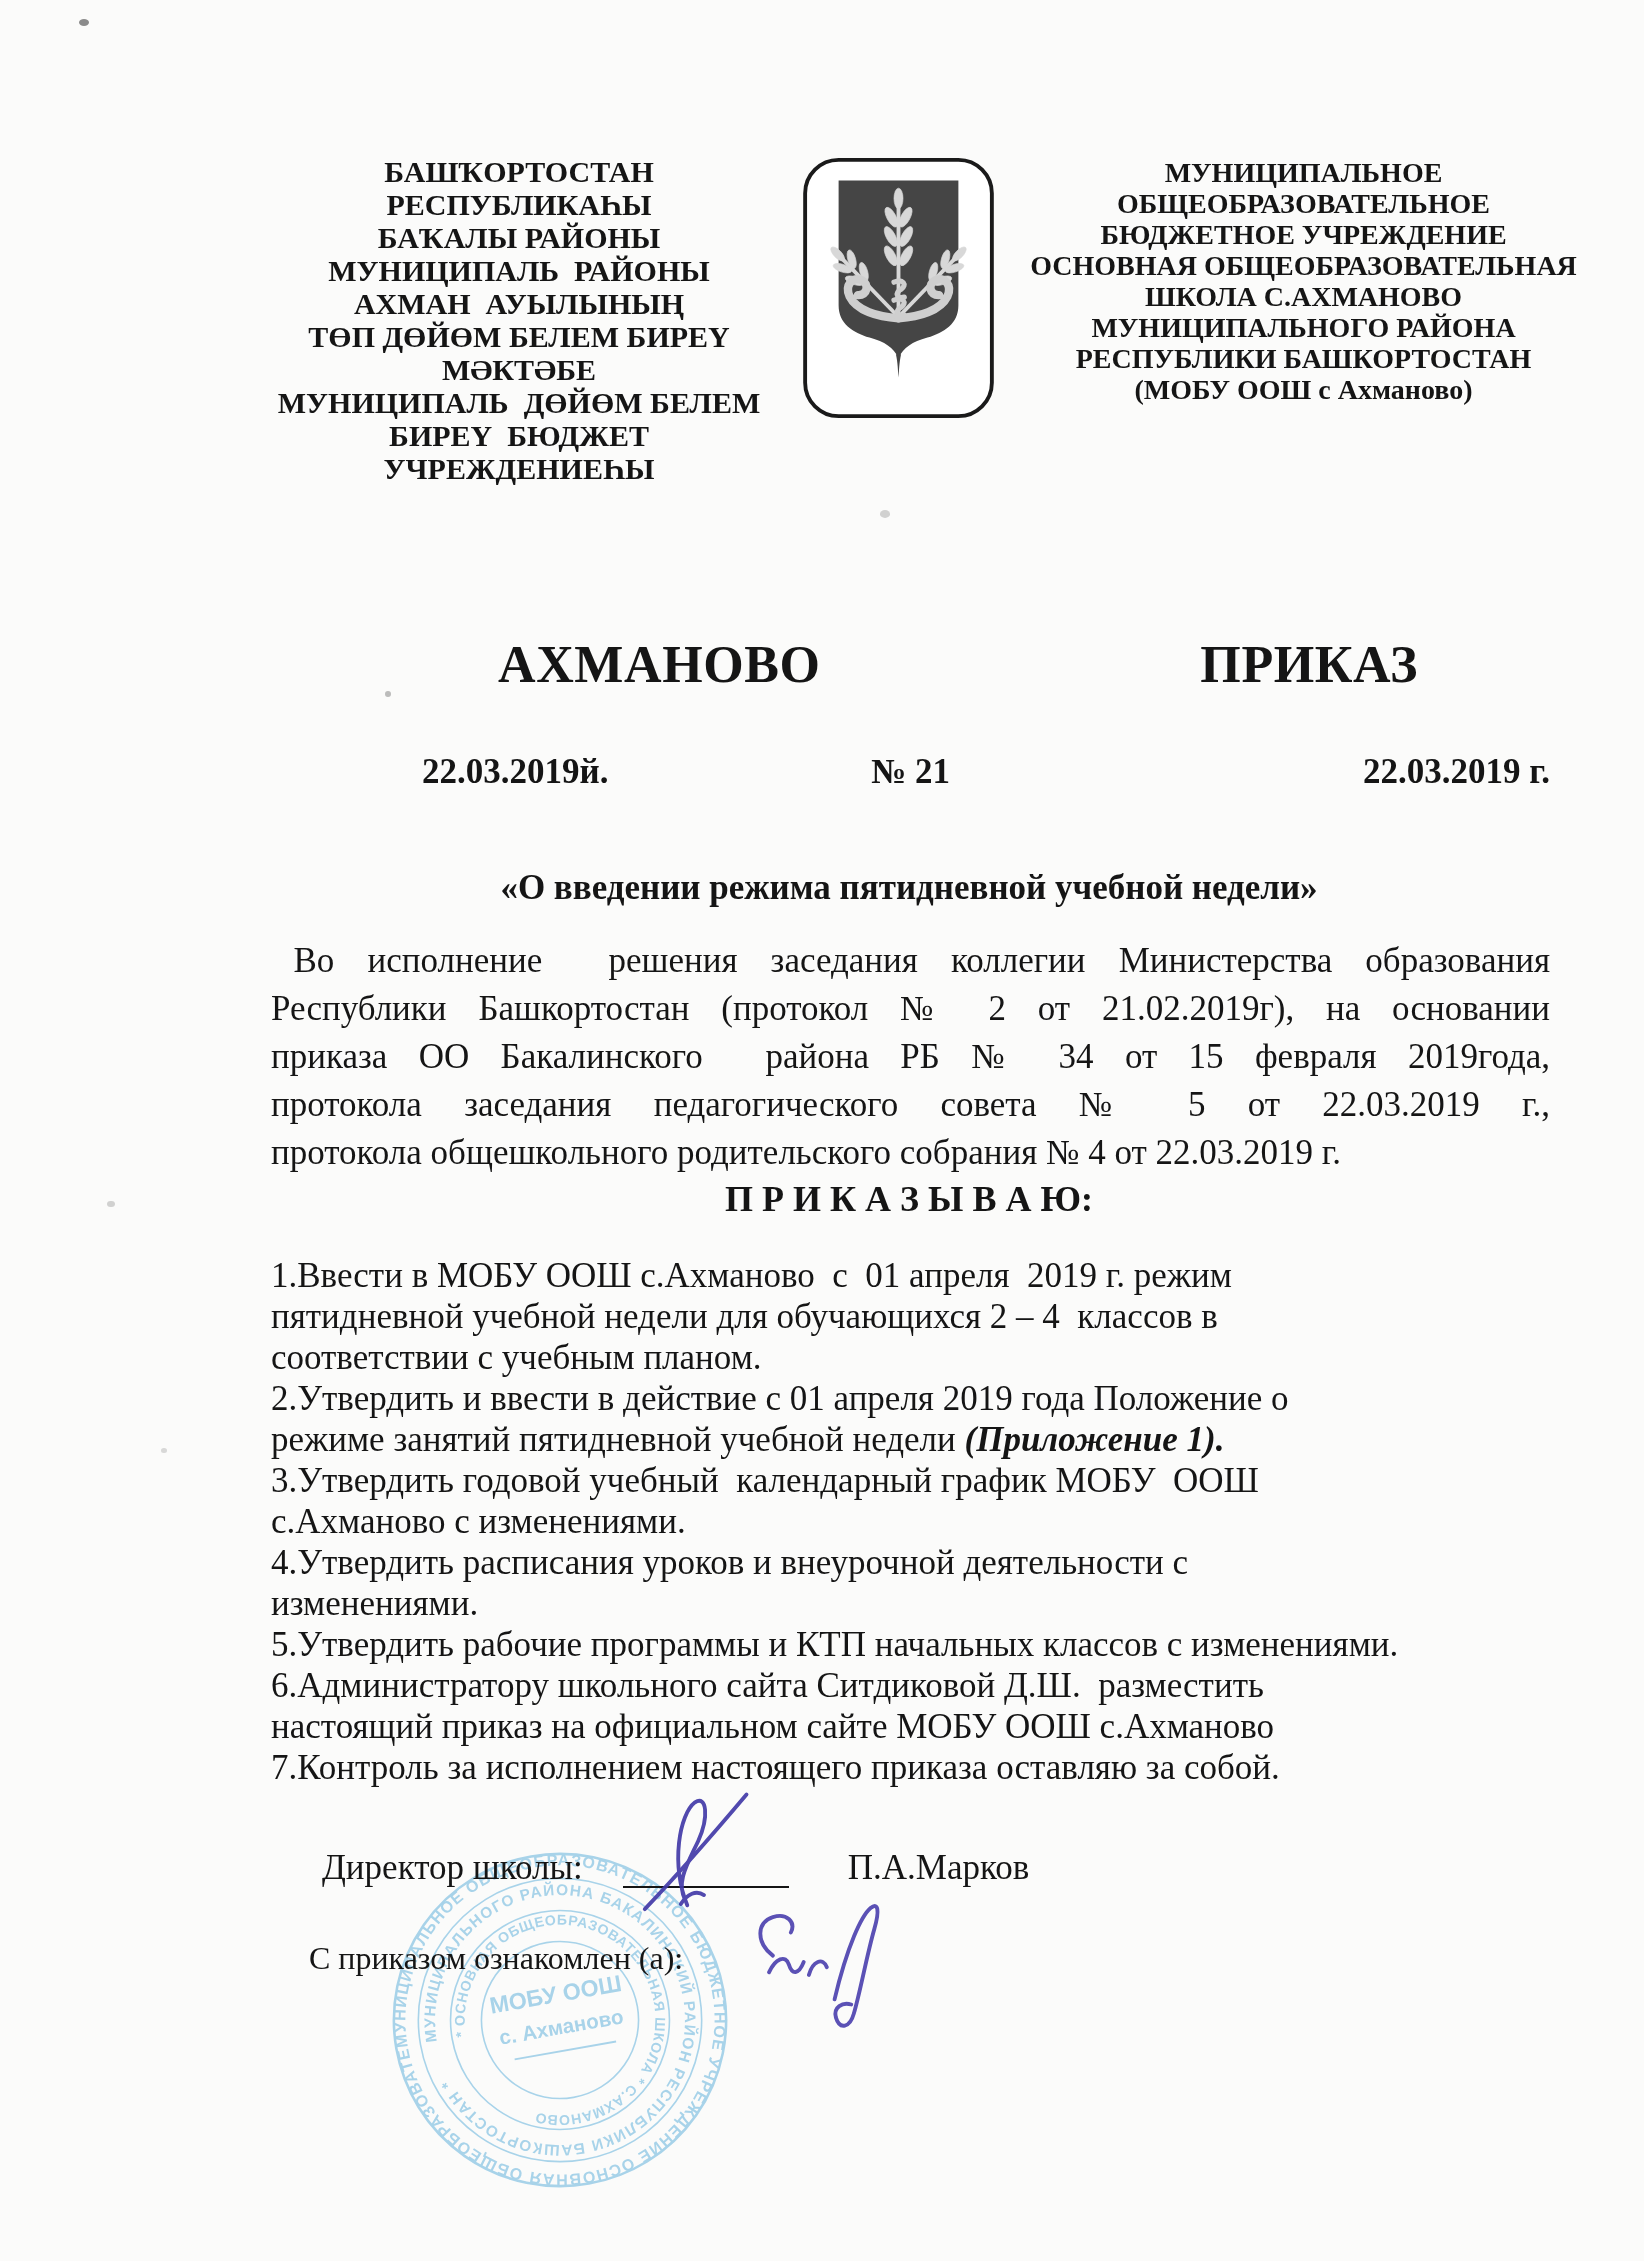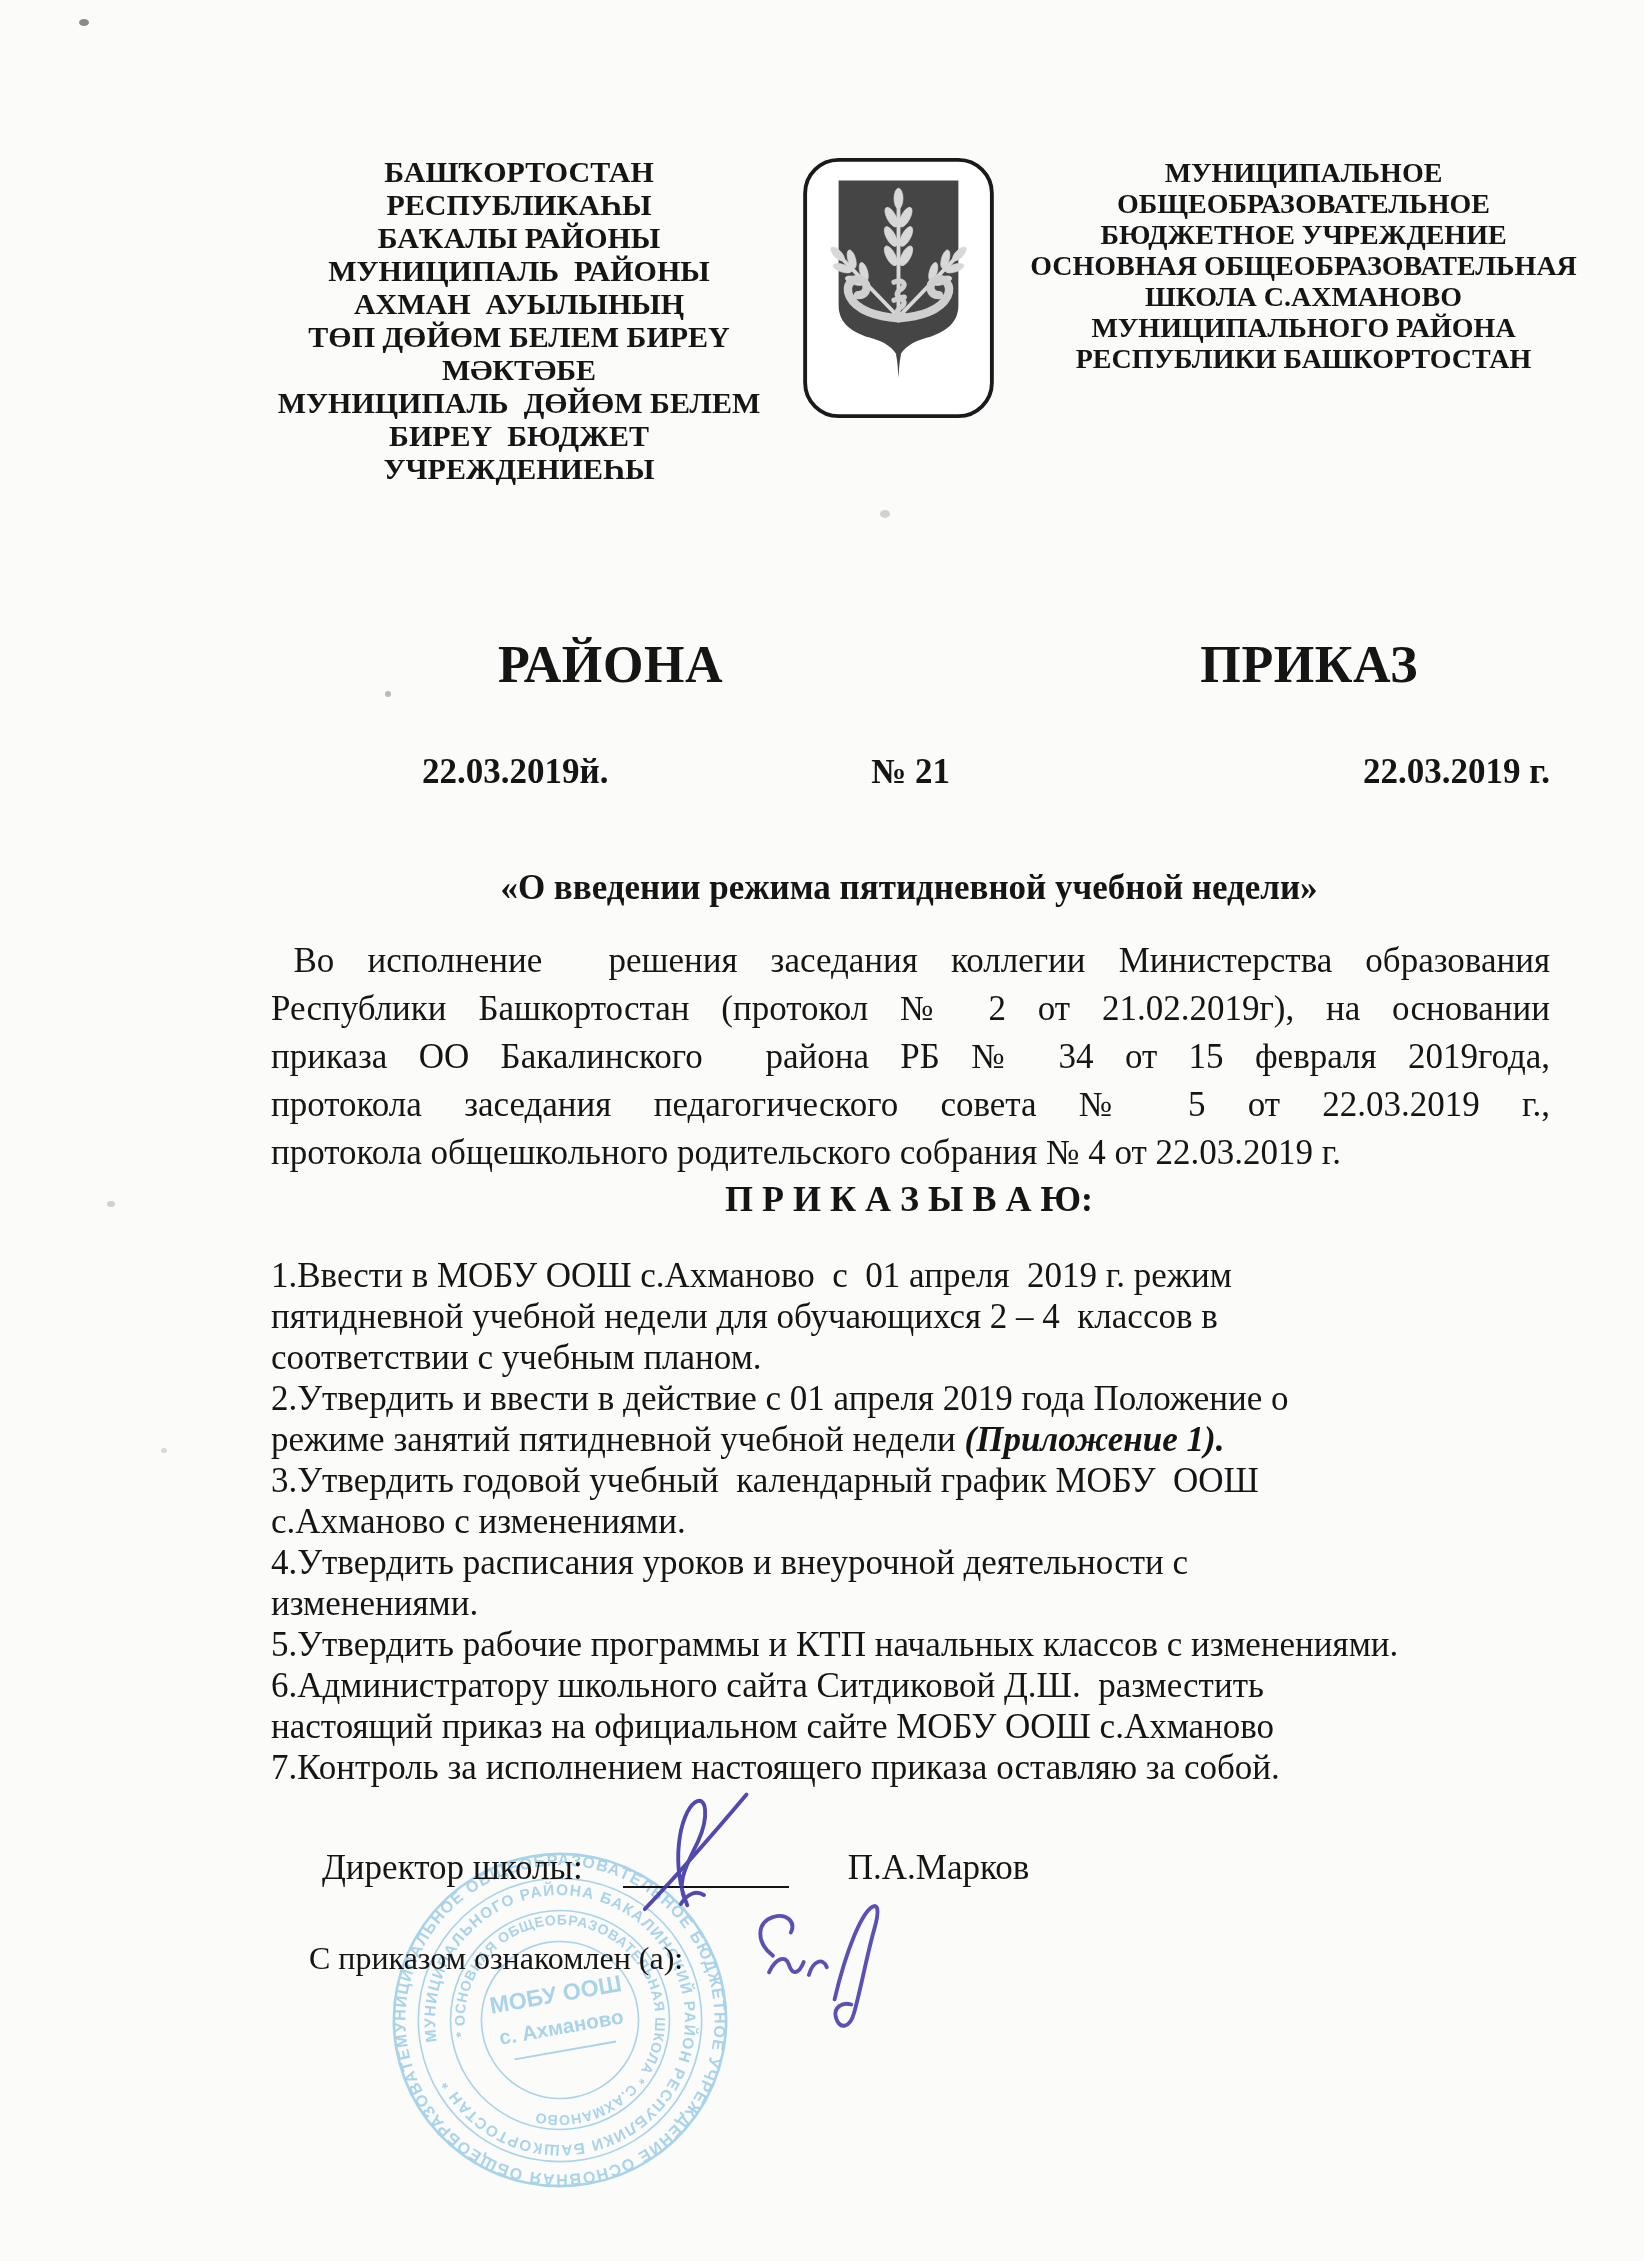--- a/index.html
+++ b/index.html
@@ -129,24 +129,25 @@
   </div>
 
   <div class="hdr-right">
     <div class="hdr-line">МУНИЦИПАЛЬНОЕ</div>
     <div class="hdr-line">ОБЩЕОБРАЗОВАТЕЛЬНОЕ</div>
     <div class="hdr-line">БЮДЖЕТНОЕ УЧРЕЖДЕНИЕ</div>
     <div class="hdr-line">ОСНОВНАЯ ОБЩЕОБРАЗОВАТЕЛЬНАЯ</div>
     <div class="hdr-line">ШКОЛА С.АХМАНОВО</div>
     <div class="hdr-line">МУНИЦИПАЛЬНОГО РАЙОНА</div>
     <div class="hdr-line">РЕСПУБЛИКИ БАШКОРТОСТАН</div>
+    <div class="hdr-line">(МОБУ ООШ с Ахманово)</div>
   </div>
 
   <div class="title-row">
-    <span class="t-left">РАЙОНА</span>
+    <span class="t-left">АХМАНОВО</span>
     <span class="t-right">ПРИКАЗ</span>
   </div>
 
   <div class="date-row">
     <span class="d-left">22.03.2019й.</span>
     <span class="d-mid">№ 21</span>
     <span class="d-right">22.03.2019 г.</span>
   </div>
 
   <div class="subject">«О введении режима пятидневной учебной недели»</div>

